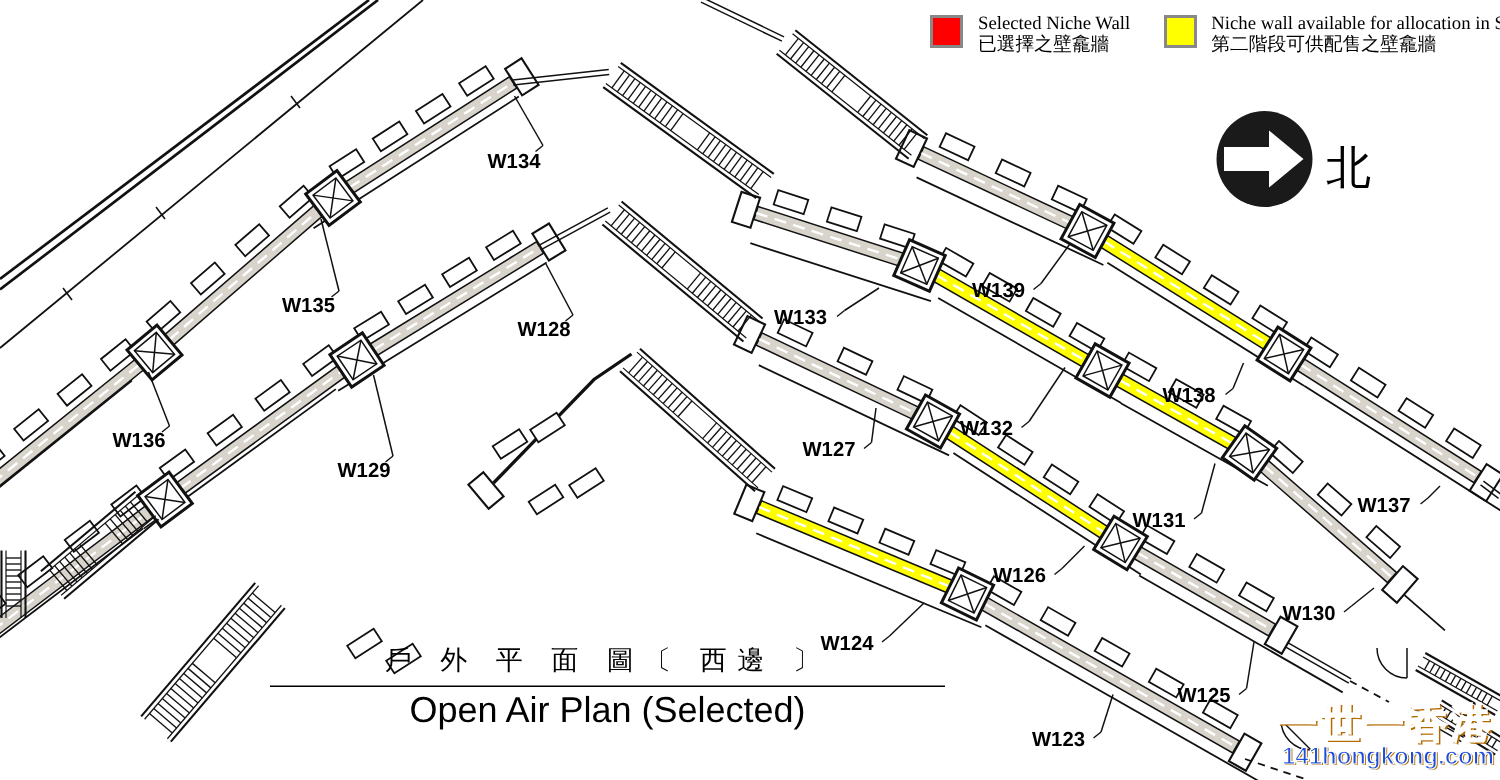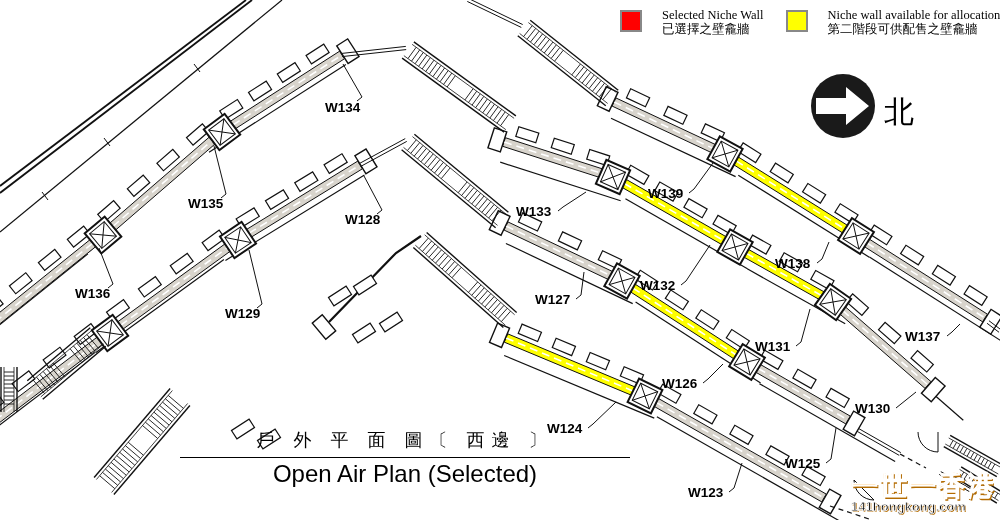--- a/index.html
+++ b/index.html
@@ -1,33 +1,33 @@
 <!DOCTYPE html>
 <html><head>
 <meta charset="utf-8">
 <style>
   html,body{margin:0;padding:0;}
   #stage{position:relative;width:1000px;height:520px;background:#ffffff;overflow:hidden;
          font-family:"Liberation Sans", sans-serif;}
   #plan-svg{position:absolute;left:0;top:0;}
   
   .legend{position:absolute;top:8px;left:620px;display:flex;gap:22px;}
-  .legend-item{display:flex;gap:20px;align-items:flex-start;}
+  .legend-item{display:flex;gap:10px;align-items:flex-start;}
   .legend-swatch{width:18px;height:18px;border:2px solid #888;margin-top:2px;flex:0 0 auto;}
   .legend-text{font-family:"Liberation Serif", serif;font-size:12.5px;line-height:1.12;color:#000;white-space:nowrap;}
   
   .title-block{position:absolute;left:170px;top:428px;width:470px;text-align:center;color:#000;}
   .title-zh{font-size:18px;letter-spacing:7px;white-space:nowrap;}
   .title-rule{border:none;border-top:1.6px solid #000;margin:5px 10px 2px 10px;}
   .title-en{font-size:24px;}
   
-  .watermark{position:absolute;right:4px;bottom:6px;text-align:left;pointer-events:none;}
+  .watermark{position:absolute;right:4px;bottom:6px;text-align:right;pointer-events:none;}
   .wm1{font-size:27px;font-weight:bold;color:#ff9900;-webkit-text-stroke:1px #ffffff;
        text-shadow:1.5px 1.5px 0 #b36b00;letter-spacing:2px;line-height:1.0;}
-  .wm2{font-size:13px;font-weight:bold;color:#000000;-webkit-text-stroke:0.8px #ffffff;
+  .wm2{font-size:16px;font-weight:bold;color:#1d4ed8;-webkit-text-stroke:0.8px #ffffff;
        text-shadow:1px 1px 0 #b36b00;line-height:1.1;}
   
   .north-label{position:absolute;left:884px;top:92px;font-size:30px;color:#000;}
 </style>
 </head>
 <body>
 
 <div id="stage">
   <svg id="plan-svg" width="1000" height="520" viewBox="0 0 1000 520">
       <line x1="0" y1="186" x2="246" y2="0" stroke="#111111" stroke-width="1.8"></line>

